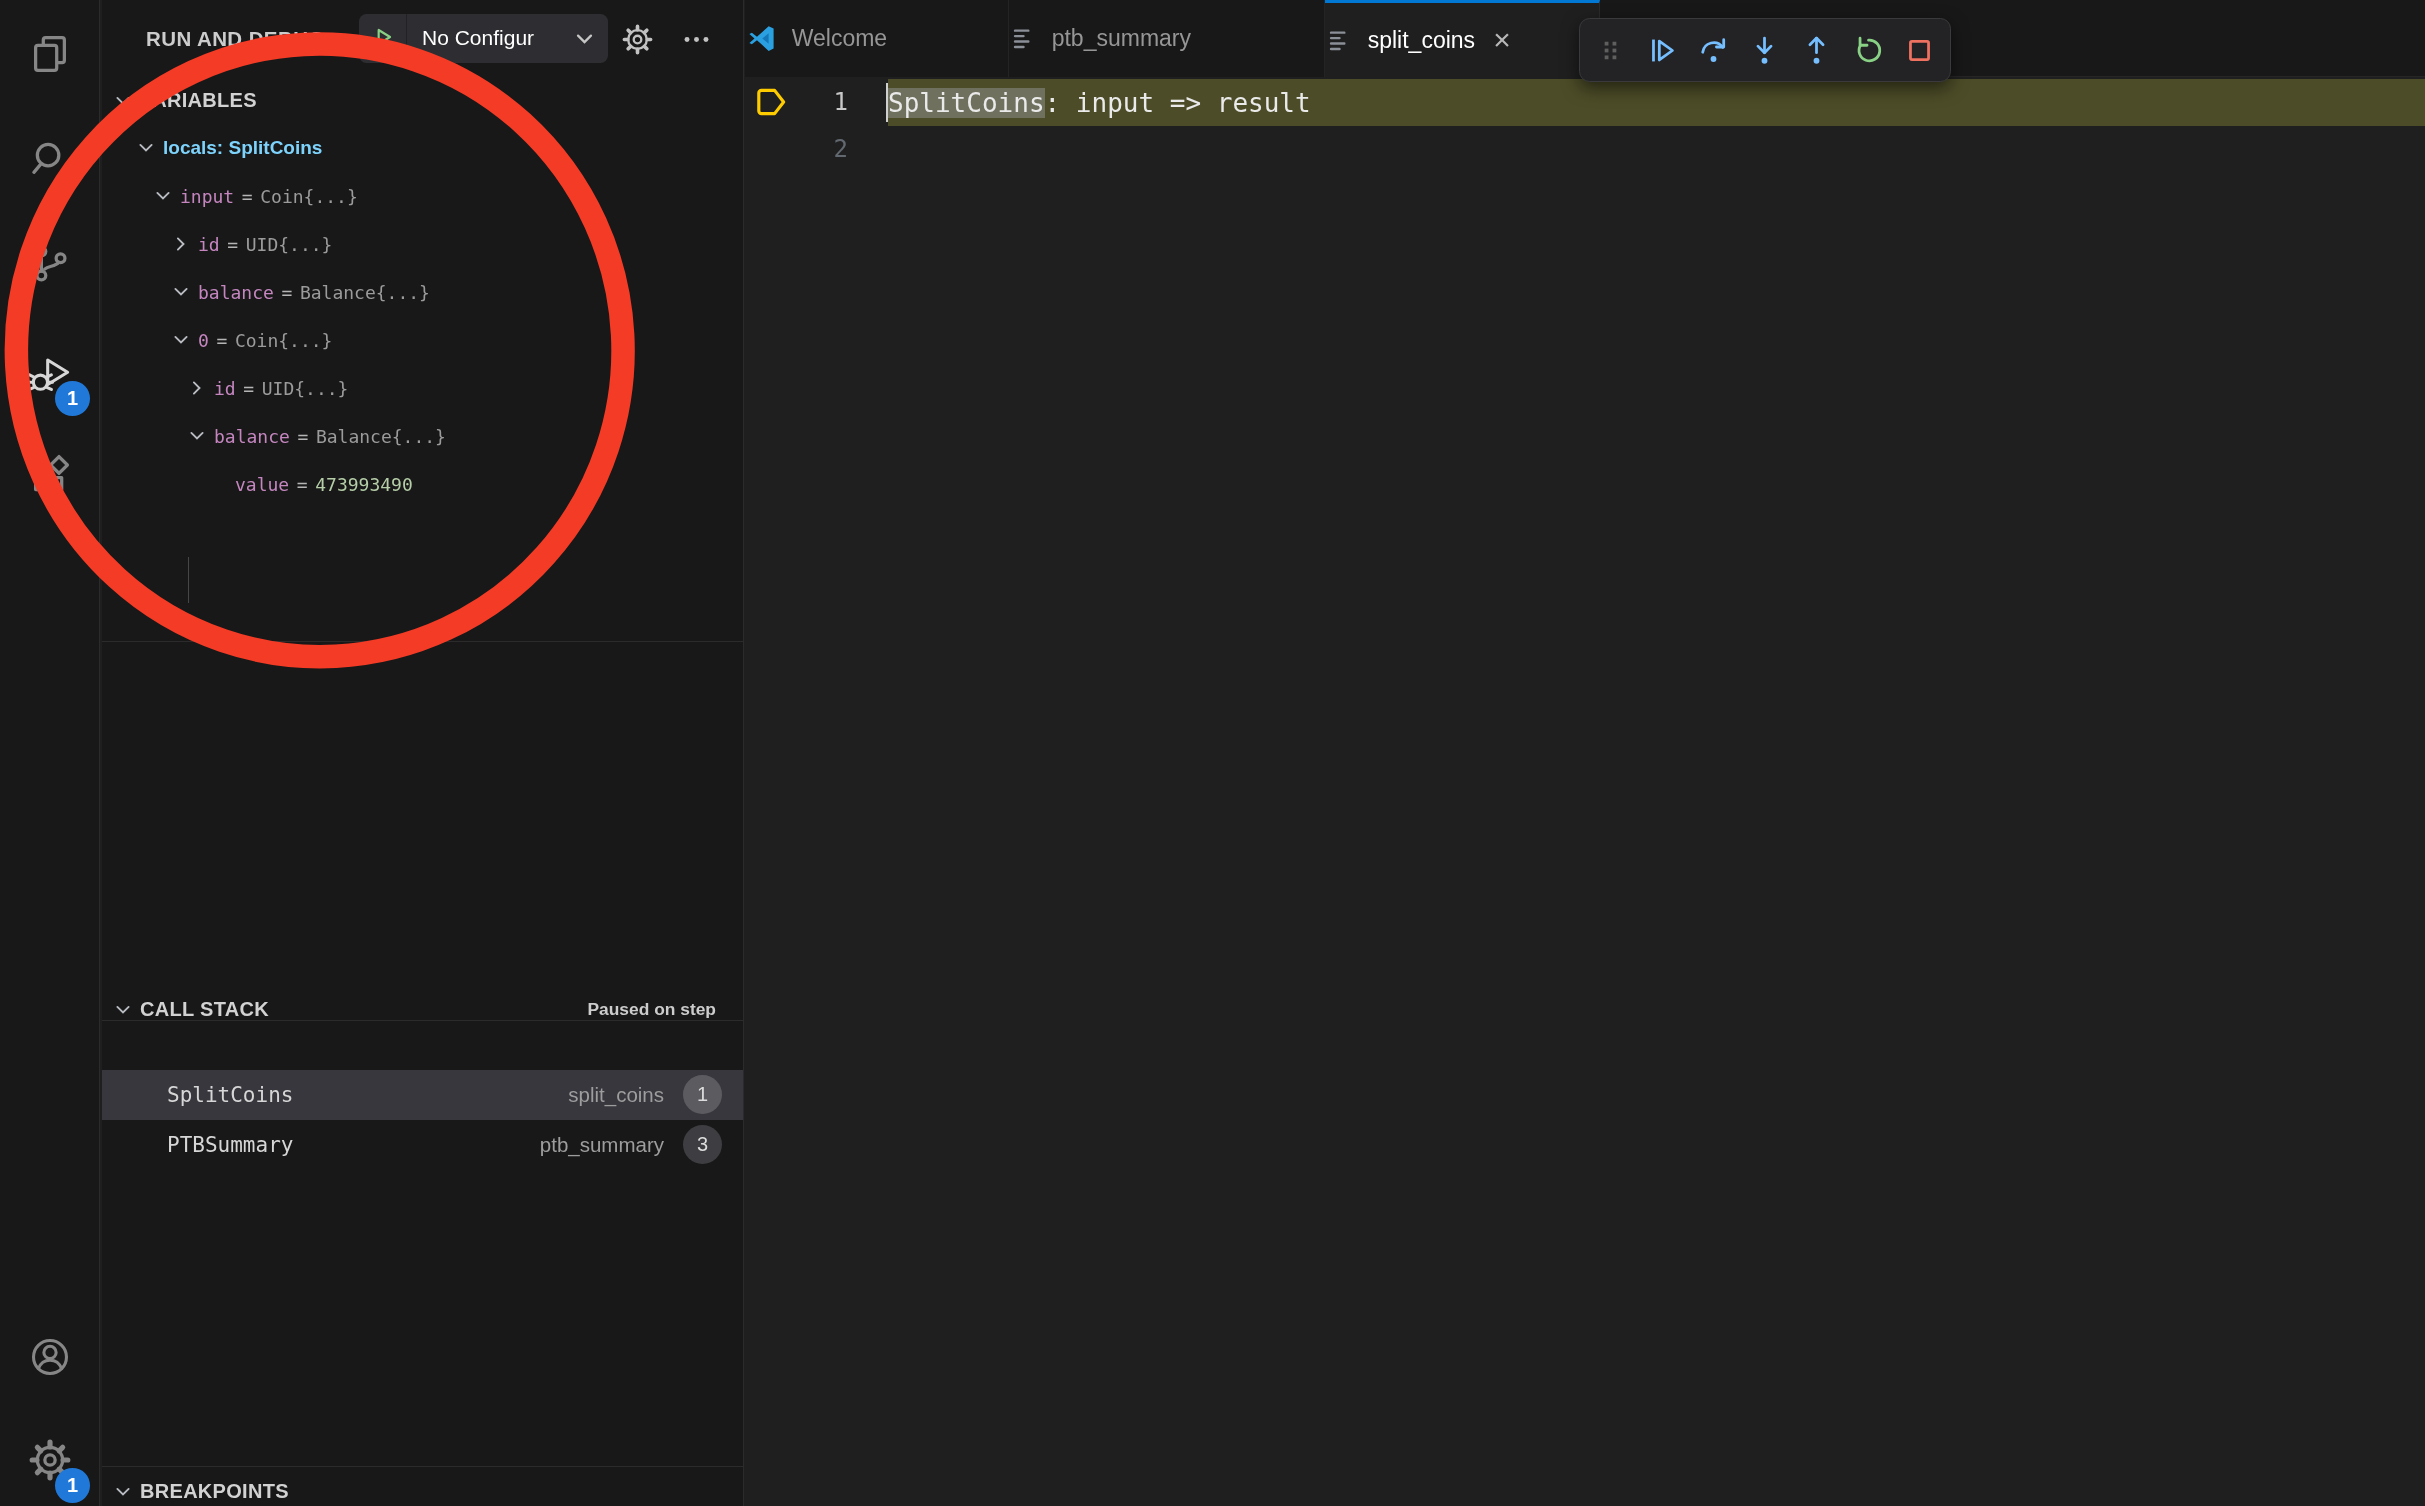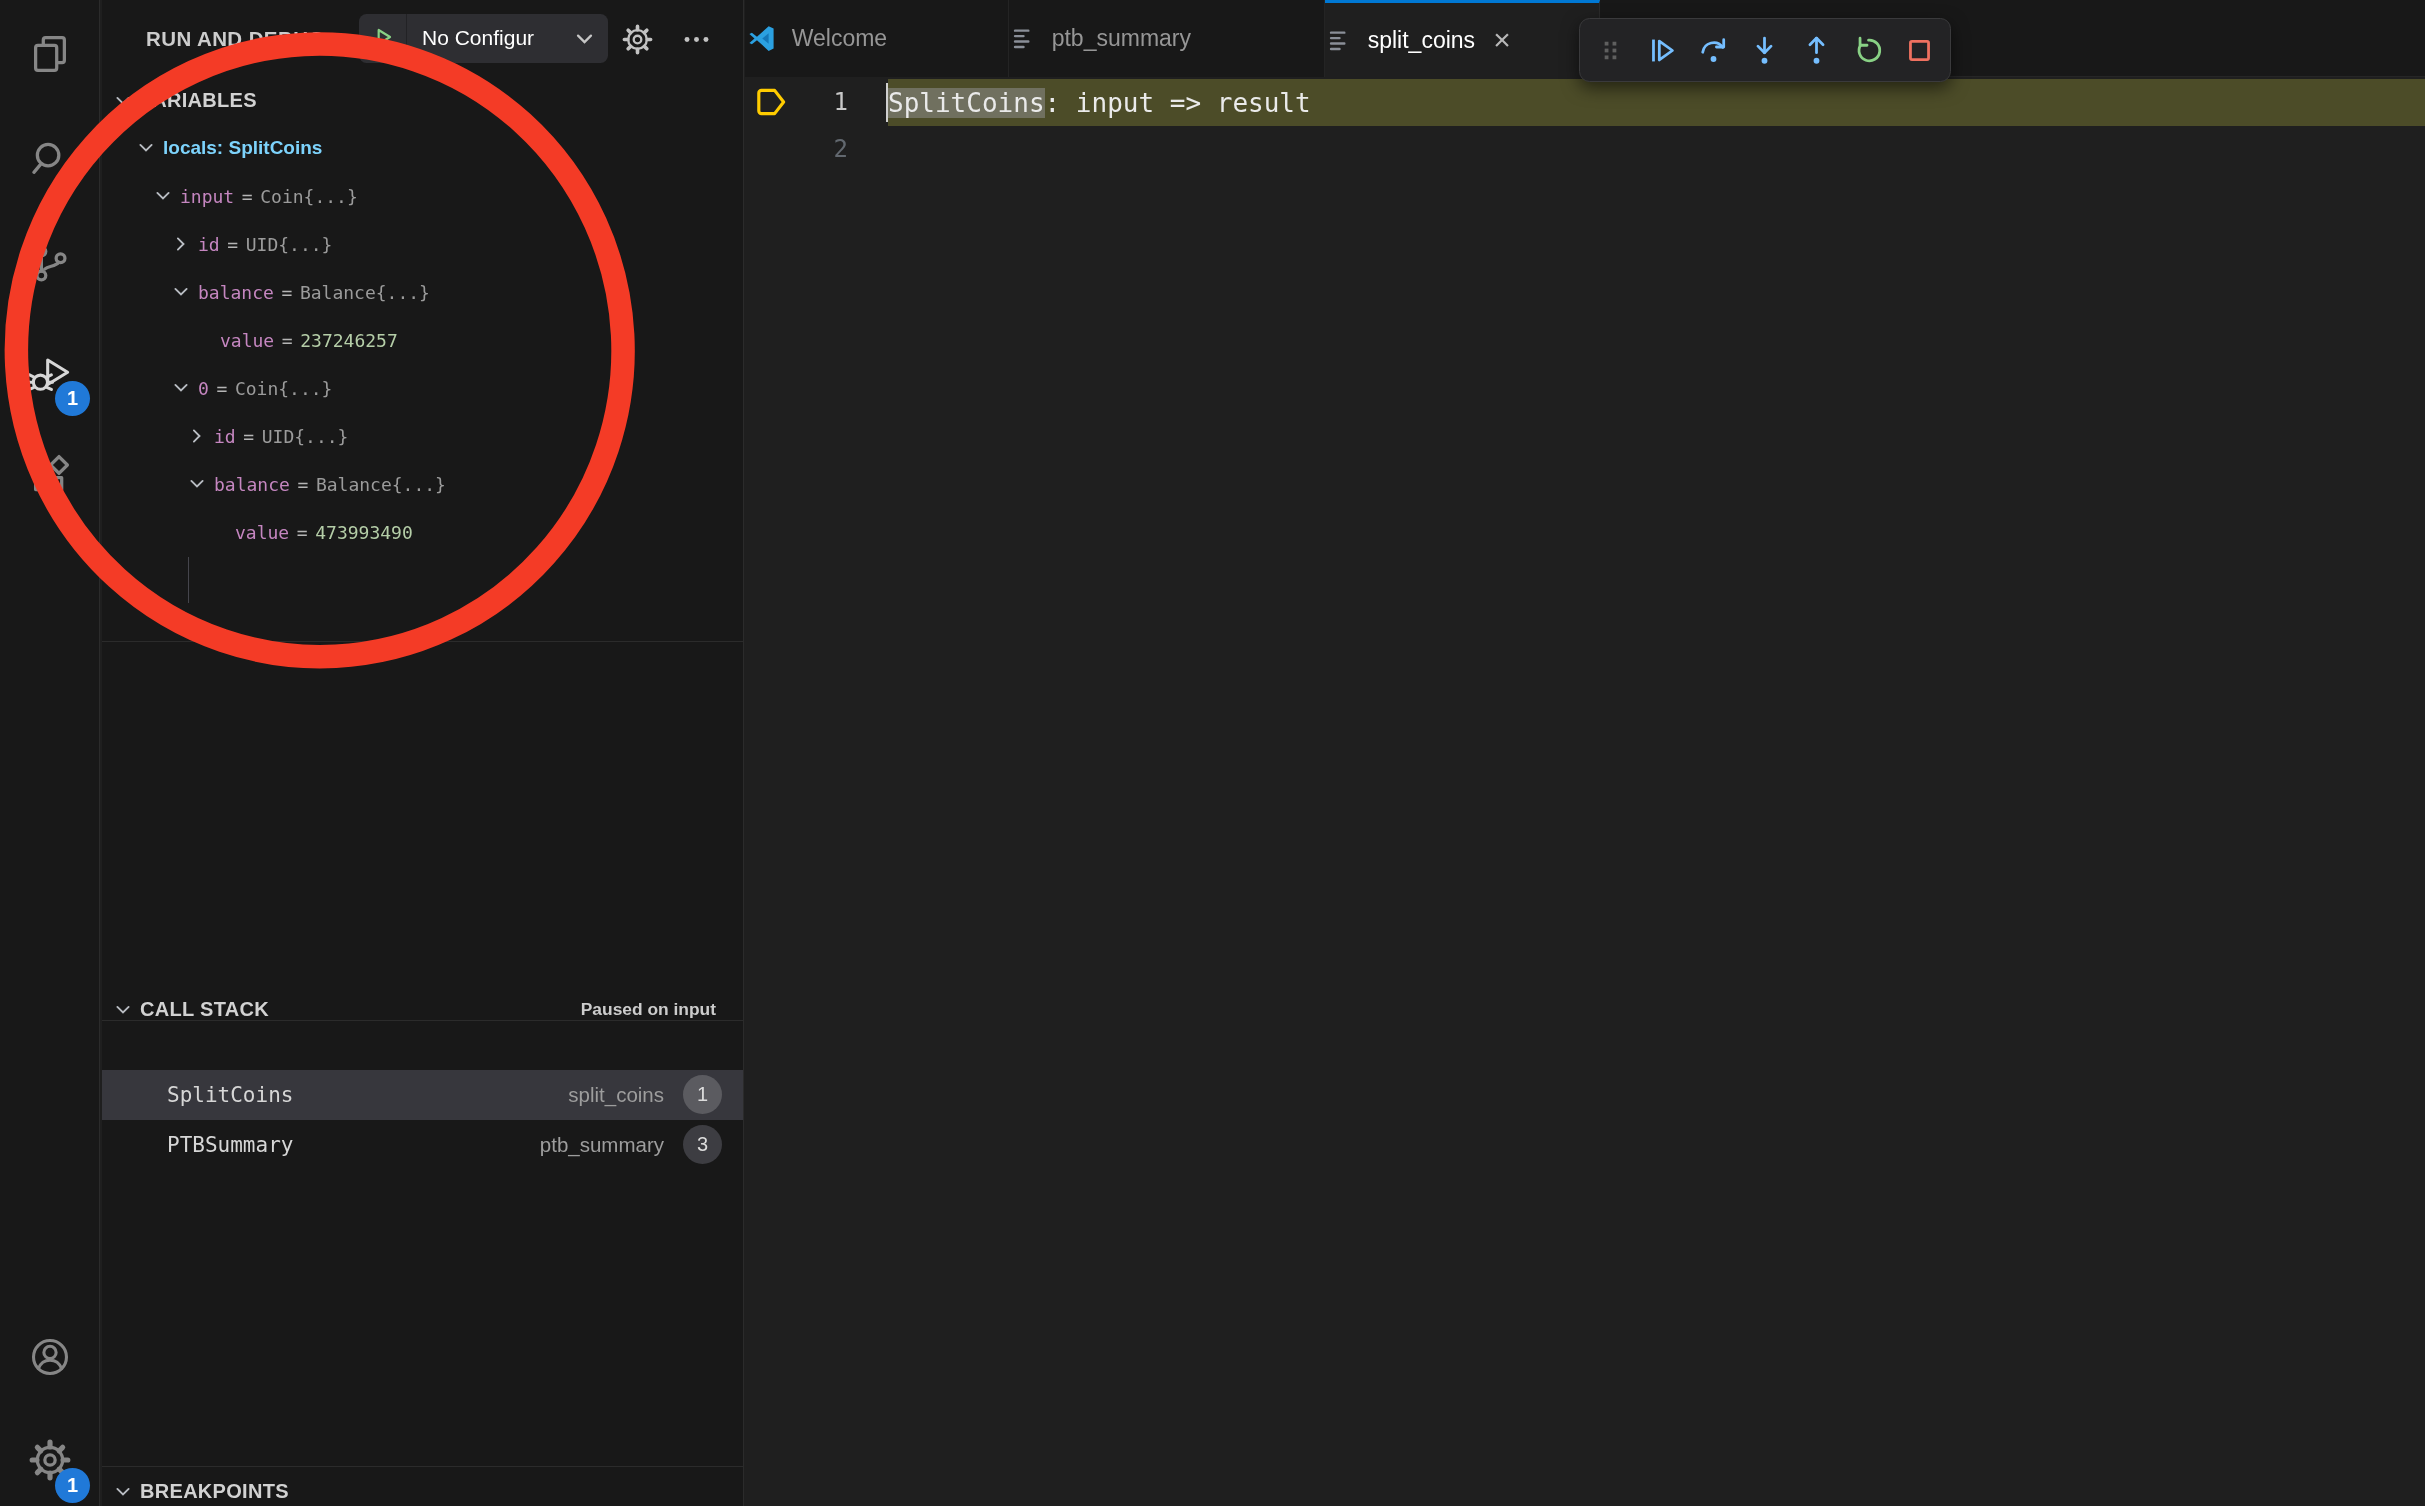--- a/index.html
+++ b/index.html
@@ -219,23 +219,20 @@
         <span class="vtext"><span class="var-name">id</span><span class="var-eq">=</span><span class="var-type">UID{...}</span></span>
       </div>
       <div class="vrow ind-3">
         <span class="tw">
             <svg viewBox="0 0 16 16" fill="none" stroke="currentColor" stroke-width="1.5" stroke-linecap="round">
               <path d="M3.5 5.5 L8 10 L12.5 5.5"></path>
             </svg>
           </span>
         <span class="vtext"><span class="var-name">balance</span><span class="var-eq">=</span><span class="var-type">Balance{...}</span></span>
       </div>
-      <div class="vrow ind-v1">
-        <span class="vtext"><span class="var-name">value</span><span class="var-eq">=</span><span class="var-num">237246257</span></span>
-      </div>
       <div class="vrow ind-3">
         <span class="tw">
             <svg viewBox="0 0 16 16" fill="none" stroke="currentColor" stroke-width="1.5" stroke-linecap="round">
               <path d="M3.5 5.5 L8 10 L12.5 5.5"></path>
             </svg>
           </span>
         <span class="vtext"><span class="var-name">0</span><span class="var-eq">=</span><span class="var-type">Coin{...}</span></span>
       </div>
       <div class="vrow ind-4">
         <span class="tw right">
@@ -262,21 +259,21 @@
     <div class="sec-sep" style="top:641px"></div>
 
     <div class="sec-sep" style="top:1020px"></div>
     <div class="sec-head" style="top:986px">
       <span class="tw">
           <svg viewBox="0 0 16 16" fill="none" stroke="currentColor" stroke-width="1.5" stroke-linecap="round">
             <path d="M3.5 5.5 L8 10 L12.5 5.5"></path>
           </svg>
         </span>
       <span class="sec-title">CALL STACK</span>
-      <span id="cs-status">Paused on input</span>
+      <span id="cs-status">Paused on step</span>
     </div>
     <div class="frame selected" style="top:1070px">
       <span class="frame-name">SplitCoins</span>
       <span class="frame-source">split_coins</span>
       <span class="frame-badge">1</span>
     </div>
     <div class="frame" style="top:1120px">
       <span class="frame-name">PTBSummary</span>
       <span class="frame-source">ptb_summary</span>
       <span class="frame-badge">3</span>

